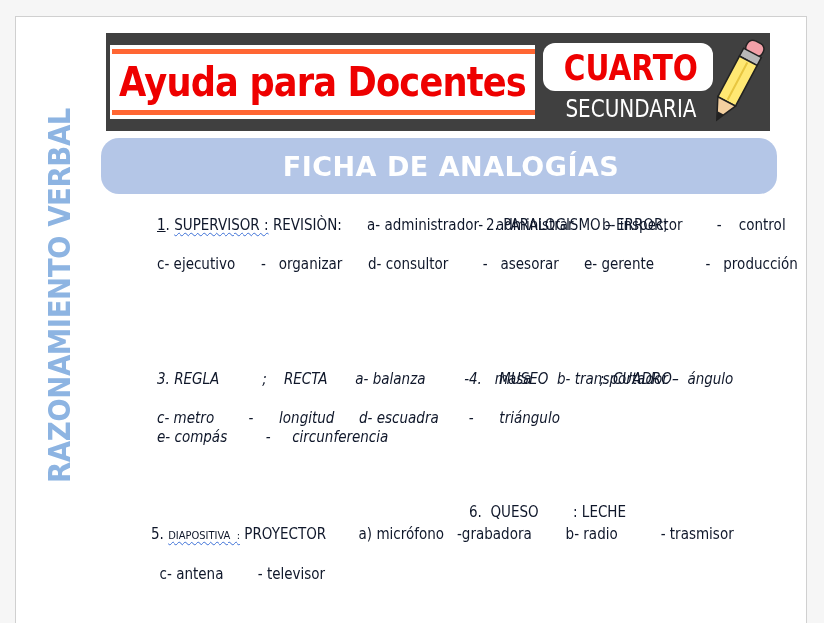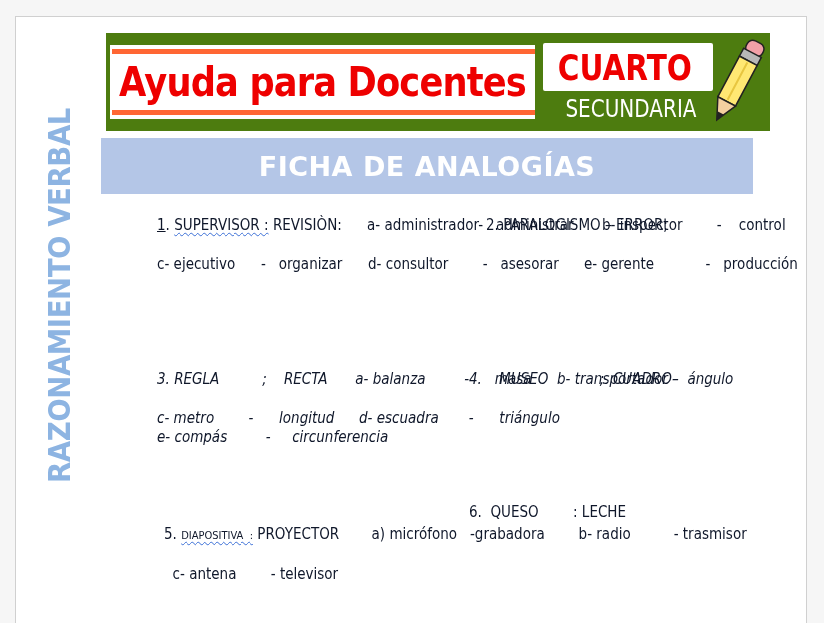--- a/index.html
+++ b/index.html
@@ -13,21 +13,21 @@
       position: absolute; left: 15px; top: 16px;
       width: 792px; height: 640px;
       background: #ffffff;
       border: 1px solid #d0d0d0;
       box-sizing: border-box;
     }
     
     .banner {
       position: absolute; left: 106px; top: 33px;
       width: 664px; height: 98px;
-      background: #4d7c0f;
+      background: #404040;
     }
     .banner .strip {
       position: absolute; left: 4px; top: 12px;
       width: 425px; height: 74px;
       background: #ffffff;
     }
     .banner .strip .line {
       position: absolute; left: 2px; right: 0; height: 5px; background: #ff6633;
     }
     .banner .strip .line.top { top: 4px; }
@@ -38,43 +38,43 @@
       font-family: "DejaVu Sans", sans-serif;
       font-weight: bold; font-size: 41px; color: #ee0000;
       letter-spacing: -1px;
       transform: scaleX(0.86);
       transform-origin: center;
       white-space: nowrap;
     }
     .badge {
       position: absolute; left: 437px; top: 10px;
       width: 170px; height: 48px;
-      background: #ffffff; border-radius: 2px;
-      display: flex; align-items: center; justify-content: flex-start;
+      background: #ffffff; border-radius: 12px;
+      display: flex; align-items: center; justify-content: flex-end;
       font-weight: bold; font-size: 36px; color: #ee0000;
       transform-origin: center;
       letter-spacing: 0;
     }
     .badge span { display: inline-block; transform: scaleX(0.82); }
     .level {
       position: absolute; left: 443px; top: 61px; width: 160px;
       text-align: center;
       font-weight: normal; font-size: 25px; color: #ffffff;
       white-space: nowrap;
     }
     .level span { display: inline-block; transform: scaleX(0.8); }
     .pencil {
       position: absolute; left: 600px; top: 0px; width: 62px; height: 98px;
     }
     
     .title-bar {
       position: absolute; left: 101px; top: 138px;
       width: 652px; height: 56px;
-      background: #b4c6e7; border-radius: 0;
-      display: flex; align-items: center; justify-content: center;
+      background: #b4c6e7; border-radius: 18px;
+      display: flex; align-items: center; justify-content: center; padding-left: 24px;
     }
     .title-bar .title {
       color: #ffffff; font-weight: bold; font-size: 27px;
       letter-spacing: 0.5px;
     }
     
     .side-label {
       position: absolute; left: 40px; top: 130px;
       width: 40px; height: 330px;
       display: flex; align-items: center; justify-content: center;
@@ -160,21 +160,21 @@
   <div class="opt cond">b- transportador –  ángulo</div>
   <div class="opt cond">c- metro        -      longitud</div>
   <div class="opt cond">d- escuadra       -      triángulo</div>
   <div class="opt cond">e- compás         -     circunferencia</div>
 </div>
 
 <div class="q" style="left:433px; top:370px;font-style:italic;">
   <div class="head cond">4.    MUSEO            ;  CUADRO</div>
 </div>
 
-<div class="q" style="left:128px; top:525px;">
+<div class="q" style="left:115px; top:525px;">
   <div class="head cond"><span>5. </span><span class="spell small-caps">DIAPOSITIVA  :</span><span> PROYECTOR</span></div>
   <div class="opt cond">  a) micrófono   -grabadora</div>
   <div class="opt cond">  b- radio          - trasmisor</div>
   <div class="opt cond">  c- antena        - televisor</div>
 </div>
 
 <div class="q" style="left:433px; top:503px;">
   <div class="head cond">6.  QUESO        : LECHE</div>
 </div>
 

